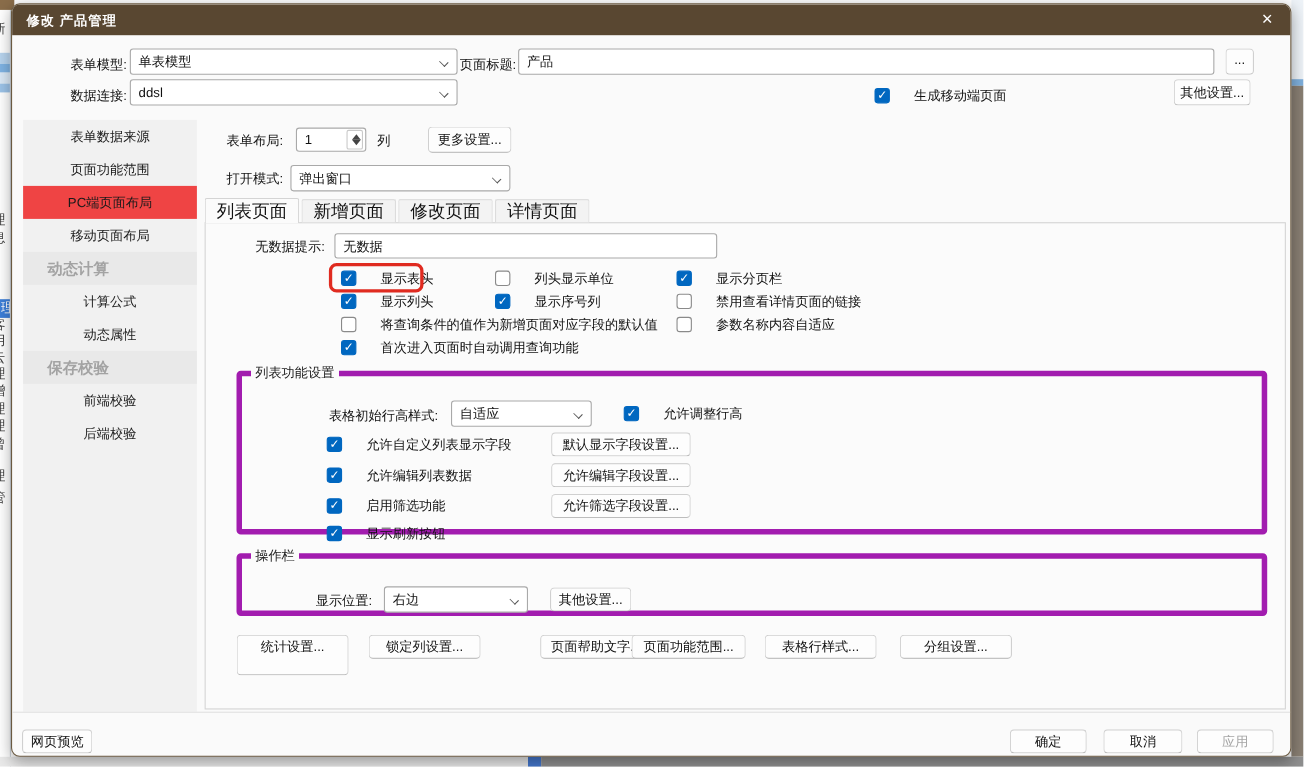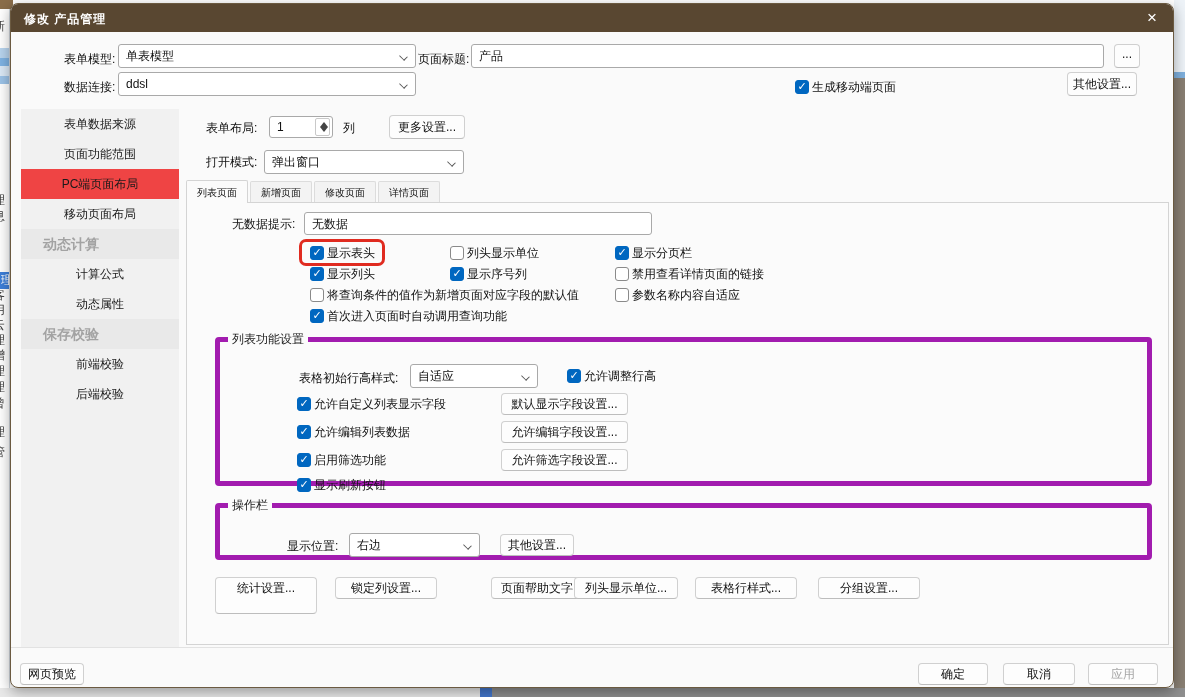--- a/index.html
+++ b/index.html
@@ -30,21 +30,21 @@
   
   .lbl { position:absolute; height:16px; line-height:16px; white-space:nowrap; }
   .input, .select { position:absolute; background:#fff; border:1px solid #a9a9a9; border-radius:3px;
                     padding:0 7px; line-height:22px; white-space:nowrap; overflow:hidden; }
   .select { padding-right:22px; }
   .chev { position:absolute; right:8px; top:8px; width:7px; height:7px; border-right:1.4px solid #555;
           border-bottom:1.4px solid #555; transform:rotate(45deg) scale(1,.75); }
   .btn { position:absolute; background:#fdfdfd; border:1px solid #d0d0d0; border-bottom-color:#bdbdbd;
          border-radius:4px; text-align:center; font-size:12px; color:#111; line-height:20px; }
   .btn.disabled { color:#a5a5a5; }
-  .check { position:absolute; display:flex; align-items:center; gap:3px; height:16px; white-space:nowrap; }
+  .check { position:absolute; display:flex; align-items:center; gap:22px; height:16px; white-space:nowrap; }
   .cb { width:14px; height:14px; border:1px solid #8a8a8a; border-radius:3px; background:#fff; flex:0 0 auto;
         position:relative; }
   .cb.on { background:#0067c0; border-color:#0067c0; }
   .cb.on::after { content:"✓"; position:absolute; left:1.5px; top:-1.5px; color:#fff; font-size:11px; font-weight:bold; }
 
   
   .sidebar { position:absolute; left:10px; top:105px; width:158px; height:538px; background:#f1f1f1; }
   .side-item { height:30px; line-height:30px; text-align:center; font-size:12px; color:#1a1a1a; }
   .side-item.selected { background:#ef4444; }
   .side-item.header { text-align:left; padding-left:22px; font-weight:bold; color:#a3a3a3; font-size:14px; background:#e9e9e9; }
@@ -53,21 +53,21 @@
   .spin { position:absolute; background:#fff; border:1px solid #a9a9a9; border-radius:3px; }
   .spin .val { position:absolute; left:7px; top:3px; }
   .spin .arrows { position:absolute; right:2px; top:1px; width:15px; height:18px; border:1px solid #c9c9c9; border-radius:2px; }
   .spin .up, .spin .dn { position:absolute; left:3.5px; width:0; height:0; border-left:4px solid transparent; border-right:4px solid transparent; }
   .spin .up { top:3px; border-bottom:5px solid #444; }
   .spin .dn { bottom:3px; border-top:5px solid #444; }
 
   
   .tabs { position:absolute; left:175px; top:176px; display:flex; align-items:flex-end; z-index:2; }
   .tab { height:21px; line-height:21px; padding:0 10px; border:1px solid #dcdcdc; border-bottom:none;
-         background:#f3f3f3; margin-right:2px; font-size:10px; border-radius:2px 2px 0 0; }
+         background:#f3f3f3; margin-right:2px; font-size:16px; border-radius:2px 2px 0 0; }
   .tab.active { height:23px; line-height:23px; background:#fbfbfb; border-color:#d4d4d4; margin-bottom:-1px; }
   .panel { position:absolute; left:175px; top:198px; width:983px; height:443px; background:#fbfbfb; border:1px solid #d4d4d4; }
 
   fieldset.grp { position:absolute; border:5px solid #a21caf; border-radius:4px; background:transparent; }
   fieldset.grp legend { margin-left:8px; padding:0 4px; font-size:12px; color:#222; }
 
   .annotation { position:absolute; border:3px solid #e02b20; border-radius:7px; pointer-events:none; z-index:3; }
 
   .footer-sep { position:absolute; left:0; top:643px; width:100%; height:1px; background:#e2e2e2; }
 </style>
@@ -261,21 +261,21 @@
       <div class="select" style="left:129px; top:19px; width:131px; height:24px;">
         <span>右边</span>
         <i class="chev"></i>
       </div>
       <div class="btn" style="left:280px; top:20px; width:74px; height:22px;">其他设置...</div>
     </fieldset>
 
     <div class="btn" style="left:28px;  top:374px; width:102px; height:37px;">统计设置...</div>
     <div class="btn" style="left:148px; top:374px; width:102px; height:22px;">锁定列设置...</div>
     <div class="btn" style="left:268px; top:374px; width:102px; height:22px;margin-left:36px;">页面帮助文字...</div>
-    <div class="btn" style="left:387px; top:374px; width:104px; height:22px;">列头显示单位...</div>
+    <div class="btn" style="left:387px; top:374px; width:104px; height:22px;">页面功能范围...</div>
     <div class="btn" style="left:508px; top:374px; width:102px; height:22px;">表格行样式...</div>
     <div class="btn" style="left:631px; top:374px; width:102px; height:22px;">分组设置...</div>
   </div>
 
   <div class="footer-sep"></div>
   <div class="btn" style="left:9px;   top:659px; width:64px; height:22px;">网页预览</div>
   <div class="btn" style="left:907px; top:659px; width:70px; height:22px;">确定</div>
   <div class="btn" style="left:992px; top:659px; width:72px; height:22px;">取消</div>
   <div class="btn disabled" style="left:1077px; top:659px; width:70px; height:22px;">应用</div>
 

